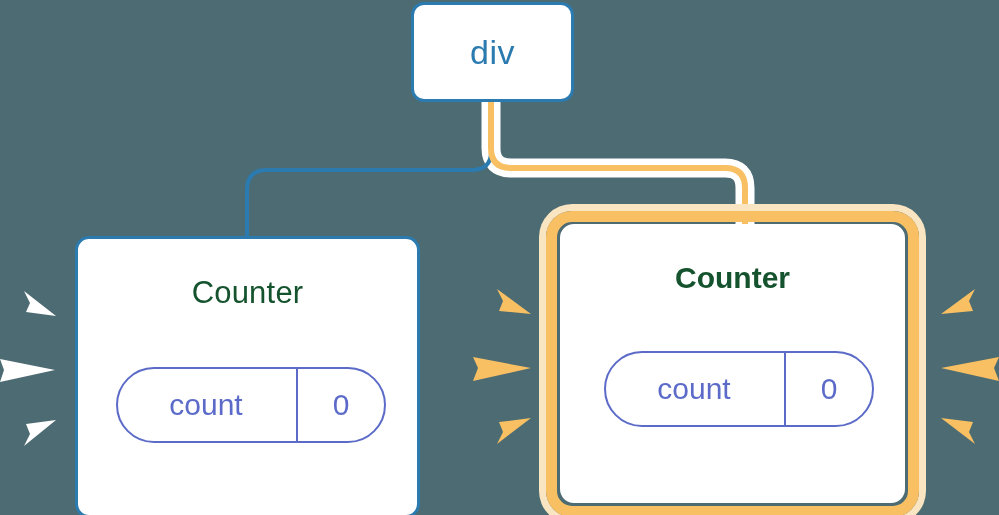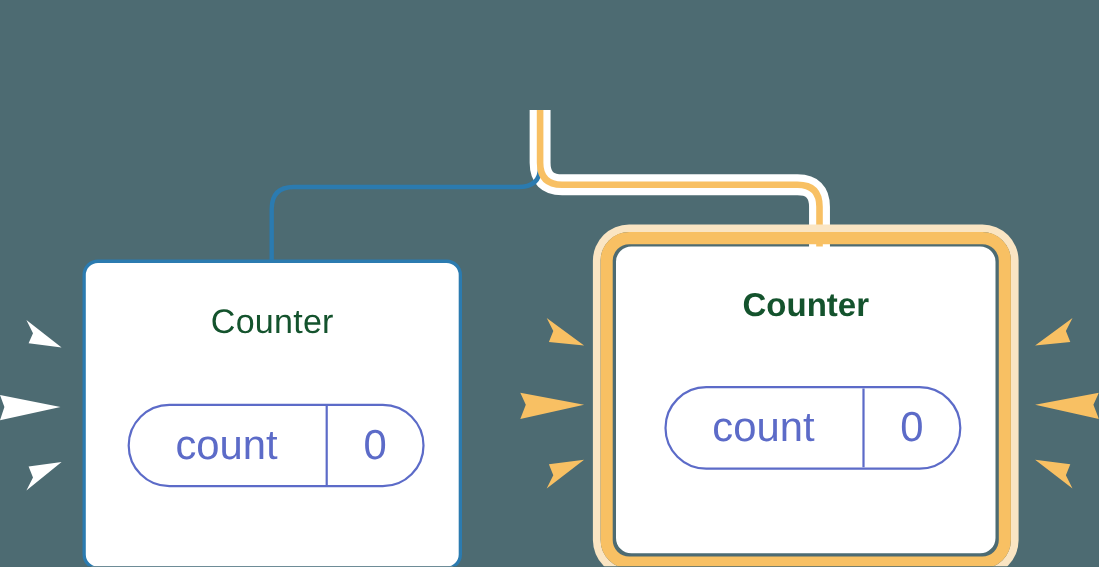--- a/index.html
+++ b/index.html
@@ -130,21 +130,21 @@
   .pill-right {
     left: 41px;
     top: 124px;
     width: 270px;
   }
   .pill-key, .pill-val {
     display: flex;
     align-items: center;
     justify-content: center;
     color: #5c6bc8;
-    font-size: 38px;
+    font-size: 30px;
     font-weight: 400;
     line-height: 1;
   }
   .pill-key {
     flex: 0 0 176px;
     padding-right: 2px;
   }
   .pill-val {
     flex: 1 1 auto;
     border-left: 2px solid #5c6bc8;
@@ -178,20 +178,23 @@
       <polygon points="531,418 497,444 503,432 499,422" fill="#f8c063"></polygon>
     </g>
 
     <g>
       <polygon points="941,314 975,289 969,301 973,311" fill="#f8c063"></polygon>
       <polygon points="941,368 999,357 994,368 999,381" fill="#f8c063"></polygon>
       <polygon points="941,418 975,444 969,432 973,422" fill="#f8c063"></polygon>
     </g>
   </svg>
 
+  <div class="node node-root">
+    <span class="node-title">div</span>
+  </div>
 
   <div class="node node-child node-left">
     <span class="node-title">Counter</span>
     <div class="state-pill pill-left">
       <span class="pill-key">count</span>
       <span class="pill-val">0</span>
     </div>
   </div>
 
   <div class="highlight-ring"></div>

